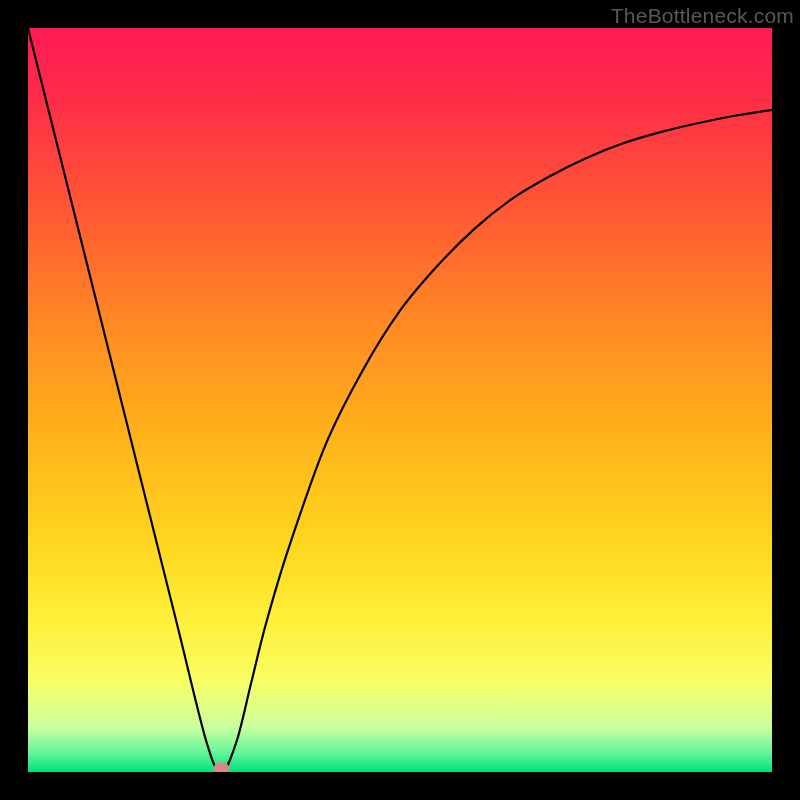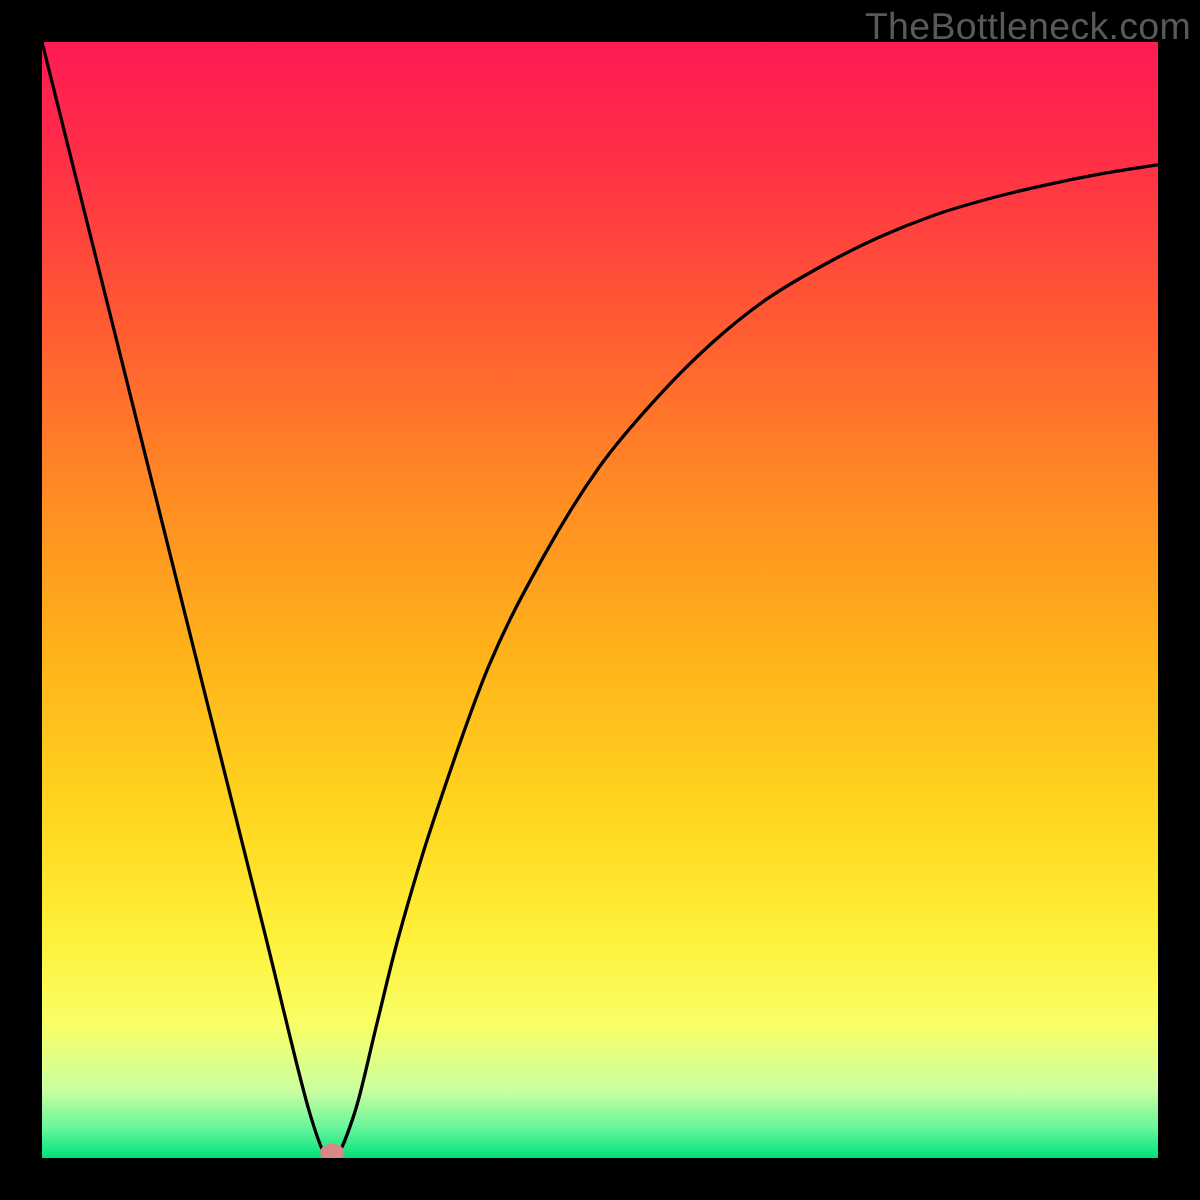--- a/index.html
+++ b/index.html
@@ -24,21 +24,21 @@
     left: 0;
     top: 0;
     width: 744px;
     height: 744px;
   }
   .watermark {
     position: absolute;
     top: 4px;
     right: 6px;
     color: #595959;
-    font-size: 25px;
+    font-size: 21px;
     font-weight: 500;
     letter-spacing: 0.2px;
     user-select: none;
   }
   svg {
     display: block;
   }
 </style>
 </head>
 <body>

